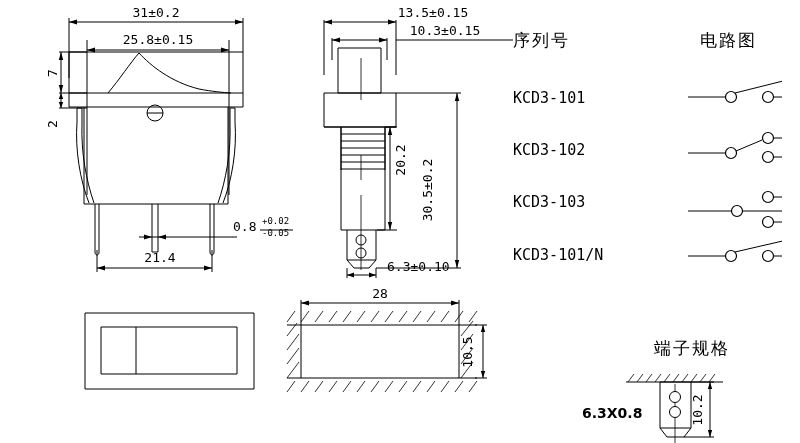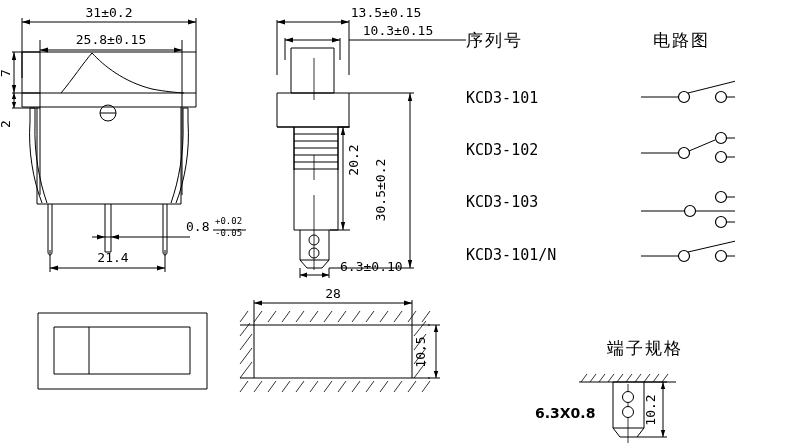--- a/index.html
+++ b/index.html
@@ -7,20 +7,21 @@
     padding: 0;
     background: #ffffff;
   }
   #sheet {
     position: relative;
     width: 735px;
     height: 443px;
     background: #ffffff;
     overflow: hidden;
     font-family: "DejaVu Sans Mono", monospace;
+    margin-left: 47px;
   }
   #sheet svg {
     position: absolute;
     left: 0;
     top: 0;
   }
   .ln { stroke: #000000; stroke-width: 1; fill: none; vector-effect: non-scaling-stroke; }
   .ln-thin { stroke: #000000; stroke-width: 0.8; fill: none; }
   .hatch { stroke: #000000; stroke-width: 0.8; fill: none; }
   .node { stroke: #000000; stroke-width: 1.2; fill: #ffffff; }

